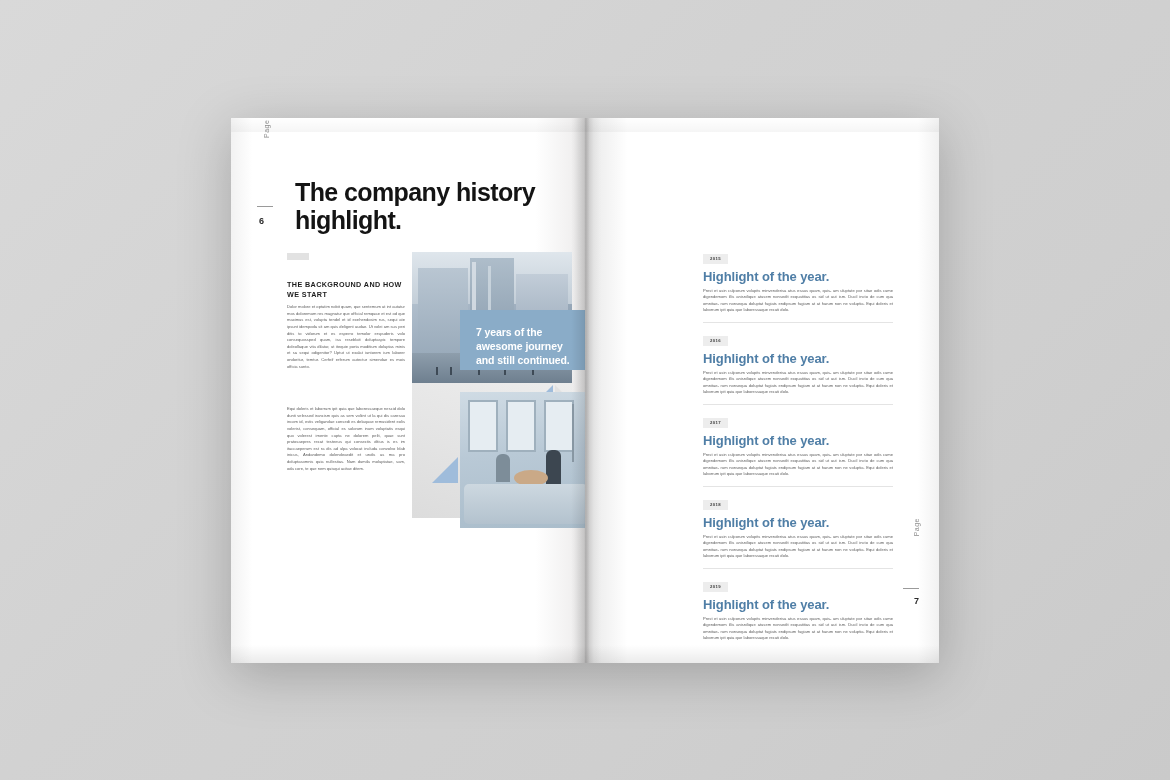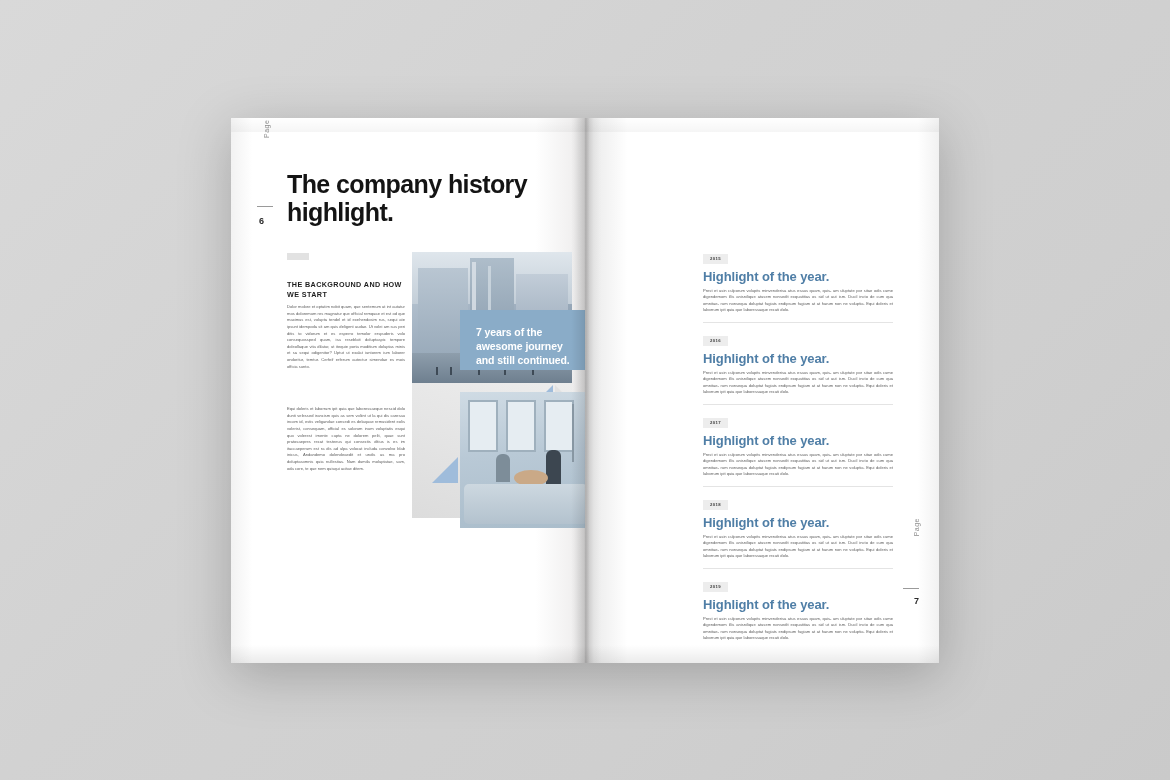--- a/index.html
+++ b/index.html
@@ -57,21 +57,21 @@
   }
   .folio-left-num {
     position: absolute; left: 28px; top: 98px;
     font-size: 9px; color: #2a2a2a; font-weight: 700;
   }
   .folio-rule {
     position:absolute; left: 26px; top: 88px; width: 16px; height: 1px; background:#9a9a9a;
   }
   h1.title {
     position: absolute; left: 56px; top: 52px; width: 250px;
-    margin: 0; font-size: 25px; line-height: 1.12; letter-spacing: -0.6px;
+    margin: 8px; font-size: 25px; line-height: 1.12; letter-spacing: -0.6px;
     font-weight: 700; color: #141414;
   }
   .swatch {
     position: absolute; left: 56px; top: 135px; width: 22px; height: 7px; background:#e2e2e2;
   }
   .subhead {
     position: absolute; left: 56px; top: 162px; width: 124px;
     font-size: 7.2px; font-weight: 700; letter-spacing: .4px; line-height: 1.45;
     color: #1d1d1d; text-transform: uppercase;
   }

